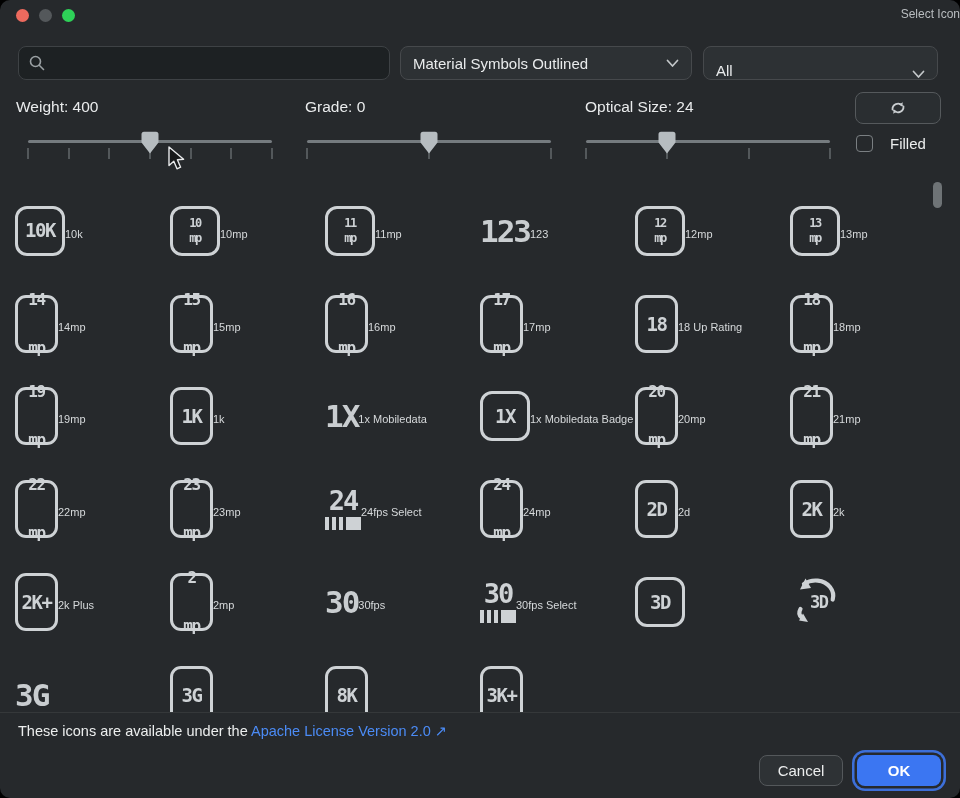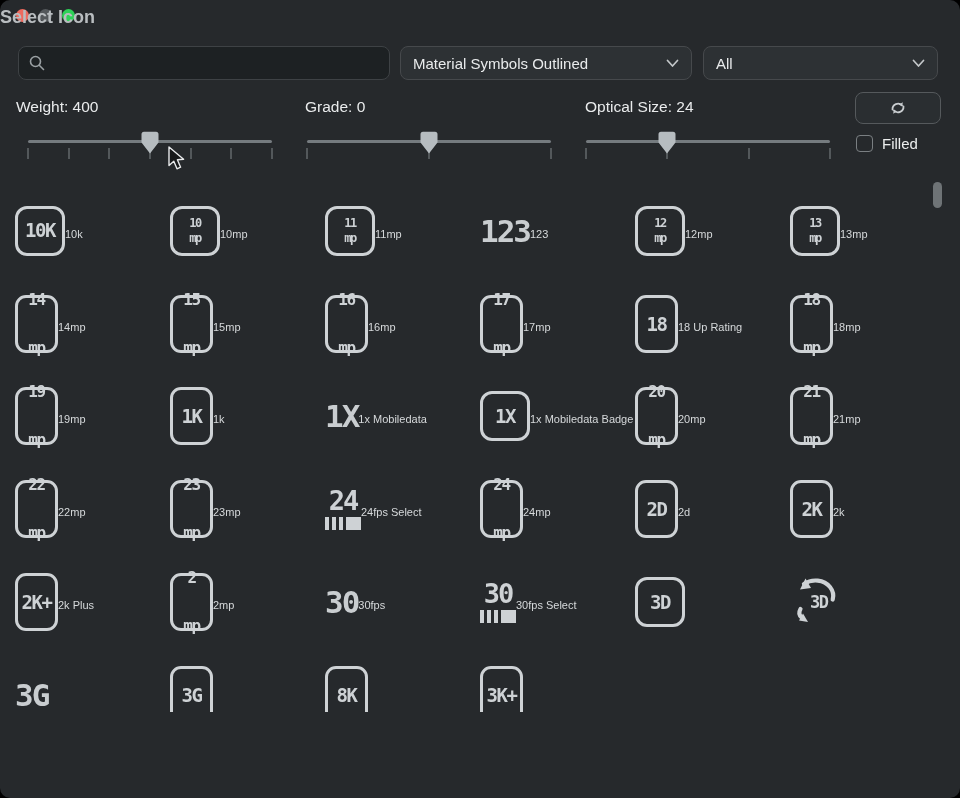--- a/index.html
+++ b/index.html
@@ -7,42 +7,42 @@
     position:relative;width:960px;height:798px;background:#26292c;
     border-radius:10px;overflow:hidden;color:#e8eaeb;
     font-family:"Liberation Sans",sans-serif;
   }
   
   .lights{position:absolute;left:16px;top:9px;display:flex;gap:10px;}
   .light{width:13px;height:13px;border-radius:50%;border:none;padding:0;cursor:default;}
   .light.red{background:#ed6a5e;}
   .light.gray{background:#54585b;}
   .light.green{background:#2ed158;}
-  .title{position:absolute;top:7px;left:0;width:100%;text-align:left;
-    font-size:18px;font-weight:bold;color:#b9bdc0;}
+  .title{position:absolute;top:7px;left:0;width:100%;text-align:right;
+    font-size:12px;font-weight:normal;color:#b9bdc0;}
   
   .search{position:absolute;left:18px;top:46px;width:372px;height:34px;
     background:#1d2123;border:1px solid #3e4245;border-radius:8px;
     display:flex;align-items:center;padding:0 10px;box-sizing:border-box;}
   .search svg{flex:0 0 auto;}
   .search input{flex:1;background:transparent;border:none;outline:none;
     color:#e8eaeb;font-size:15px;margin-left:8px;font-family:"Liberation Sans",sans-serif;}
   .select{position:absolute;top:46px;height:34px;background:#2d3134;
     border:1px solid #46494c;border-radius:8px;display:flex;align-items:center;
     justify-content:space-between;padding:0 12px;box-sizing:border-box;
     font-size:15px;color:#e9ebec;cursor:default;}
   #font-select{left:400px;width:292px;}
-  #category-select{left:703px;width:235px;}
+  #category-select{left:703px;width:235px;align-items:flex-end;}
   
   .ctl-label{position:absolute;top:98px;font-size:15.5px;color:#e9ebec;}
   #weight-label{left:16px;} #grade-label{left:305px;} #optical-label{left:585px;}
   .refresh-btn{position:absolute;right:19px;top:92px;width:86px;height:32px;
     background:#2a2e31;border:1px solid #55595c;border-radius:8px;
     display:flex;align-items:center;justify-content:center;cursor:pointer;}
-  .filled-row{position:absolute;left:856px;top:135px;display:flex;align-items:flex-end;gap:9px;}
+  .filled-row{position:absolute;left:856px;top:135px;display:flex;align-items:flex-end;gap:17px;}
   .checkbox{width:17px;height:17px;border:1.5px solid #7a7f82;border-radius:4px;
     background:transparent;box-sizing:border-box;cursor:pointer;}
   .filled-label{font-size:15px;color:#eceeee;}
   .slider{position:absolute;top:131px;height:32px;}
   .slider .track{position:absolute;left:0;right:0;top:9px;height:3px;background:#757b7f;border-radius:2px;}
   .slider .tick{position:absolute;top:17px;width:2px;height:11px;background:#53585b;}
   .slider .thumb{position:absolute;top:0;width:18px;height:24px;margin-left:-9px;}
   
   #icon-grid{position:absolute;left:15px;top:178px;width:930px;height:534px;
     overflow:hidden;display:grid;grid-template-columns:repeat(6,1fr);grid-auto-rows:92.8px;}
@@ -455,18 +455,25 @@
           <div class="gbox tall one">
             <div>3K+</div>
           </div>
         </div>
         <div class="label"></div>
       </div>
     </div>
 
   <div class="scroll-thumb"></div>
 
+  <div class="footer">
+    <div class="license">
+      <span>These icons are available under the </span><a><span>Apache License Version 2.0</span> <span>↗</span></a>
+    </div>
+    <button class="btn cancel">Cancel</button>
+    <button class="btn ok">OK</button>
+  </div>
 
   <svg class="cursor" width="22" height="26" viewBox="0 0 22 26">
     <path d="M3 1 L3 19.5 L7.8 15.2 L11 22.8 L14.6 21.2 L11.4 13.8 L17.6 13.2 Z" fill="#17191b" stroke="#e8eaec" stroke-width="1.4" stroke-linejoin="round"></path>
   </svg>
 
 </div>
 
 </body></html>

